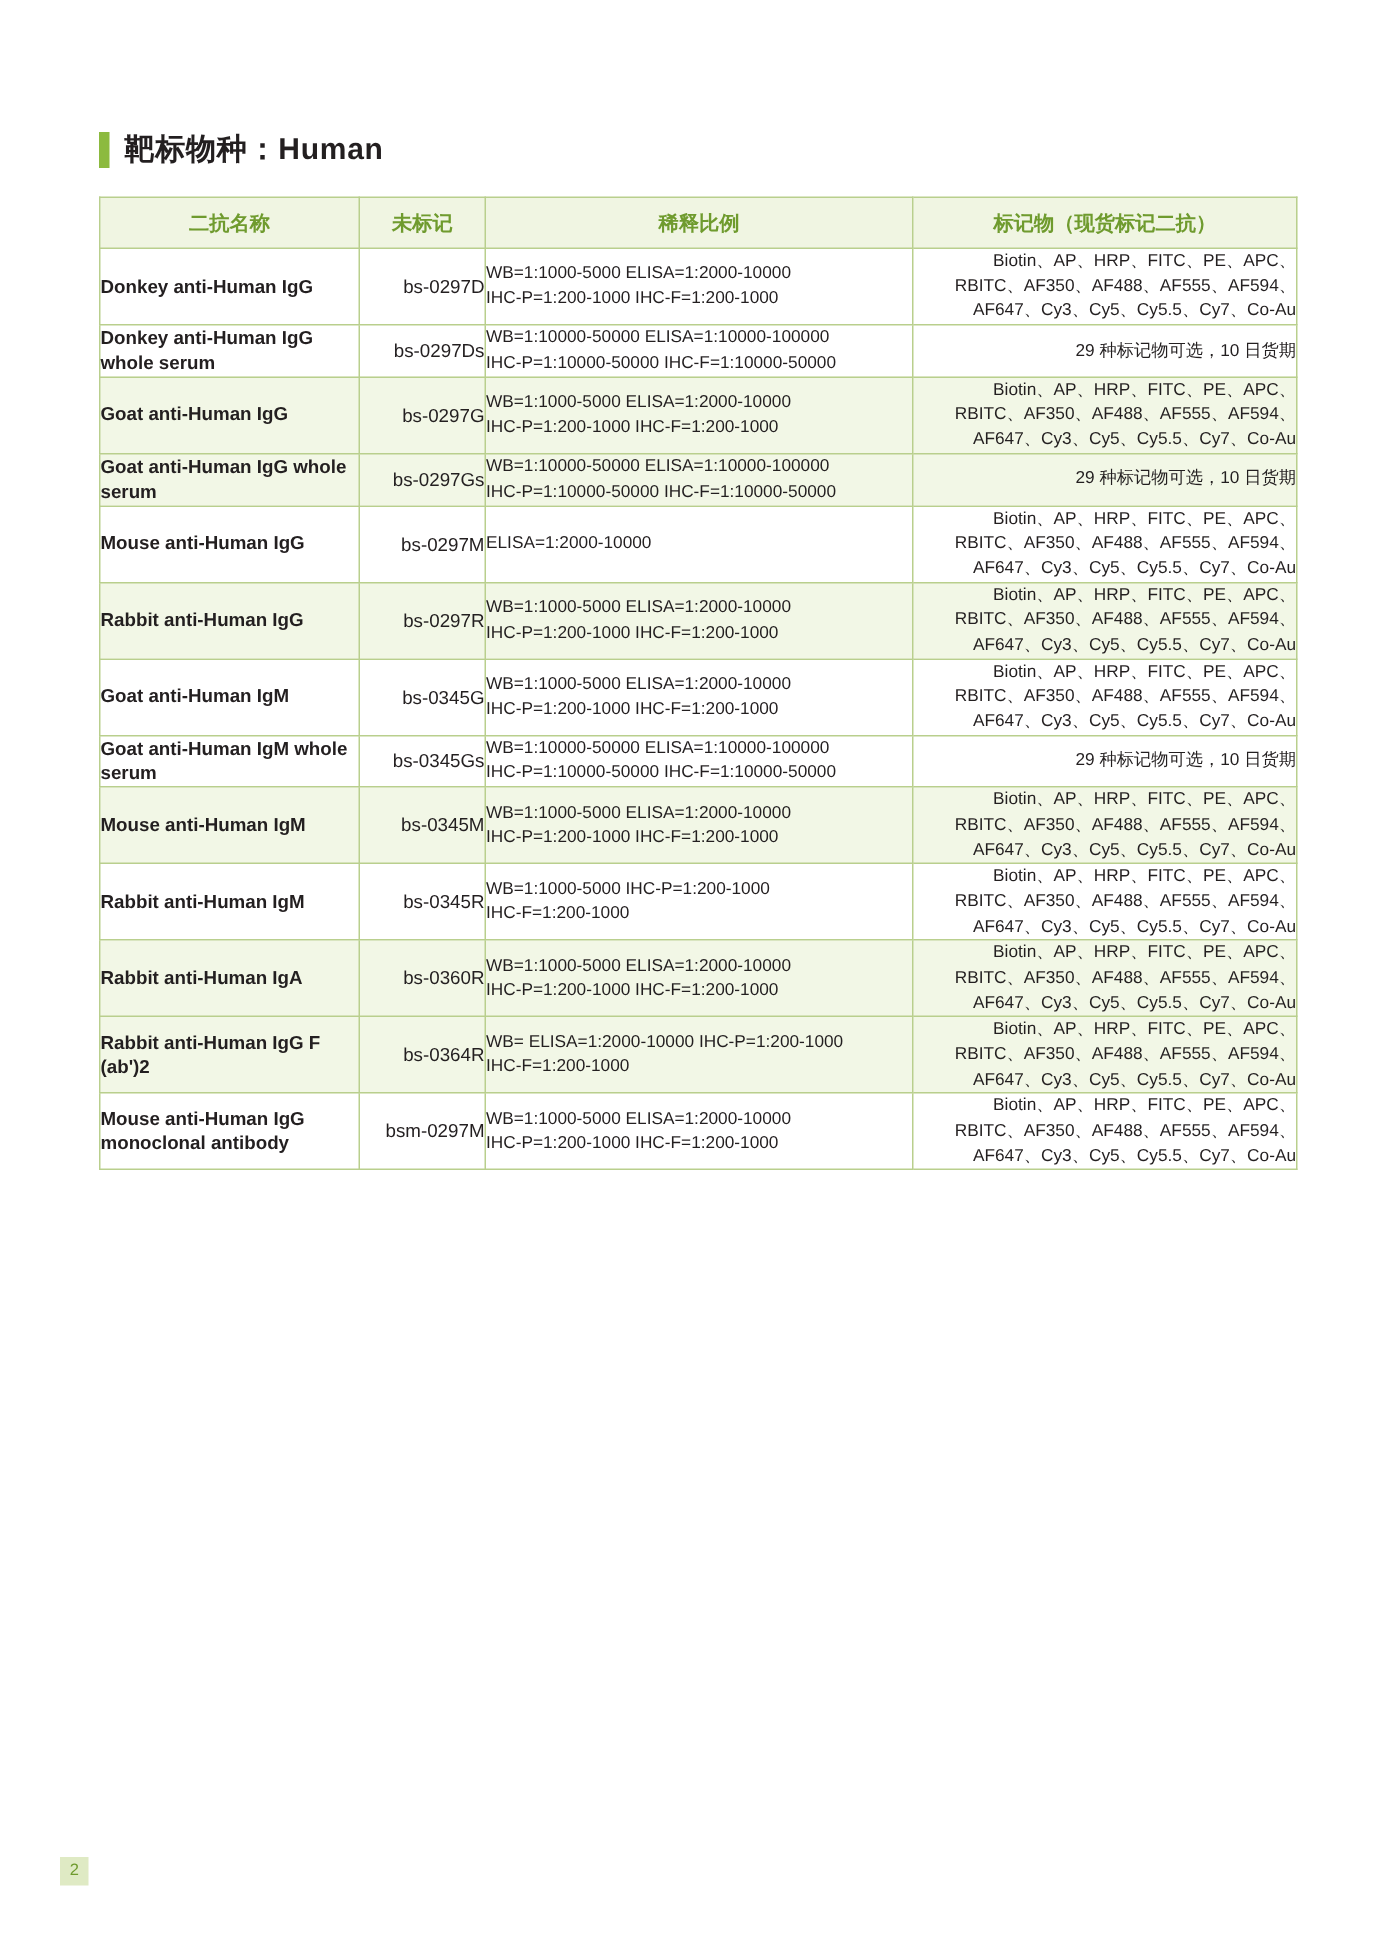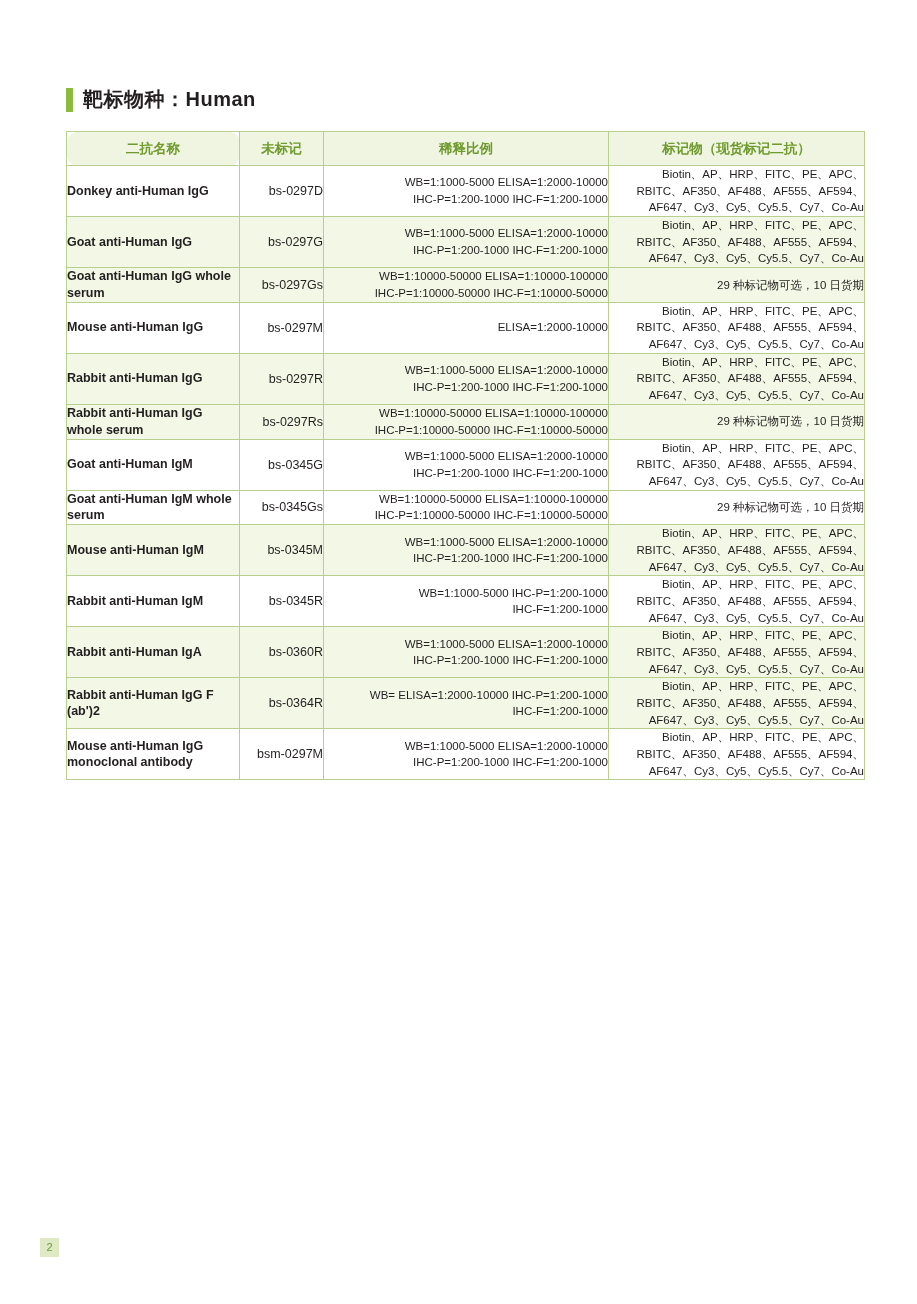--- a/index.html
+++ b/index.html
@@ -59,21 +59,21 @@
   thead th {
     background: #f0f5e2;
     color: #6f9b2e;
     font-size: 13.5px;
     font-weight: bold;
     height: 33px;
     text-align: center;
     border-top: 1.5px solid #8cba3f;
     border-bottom: 1.5px solid #8cba3f;
   }
-  thead th.c0 { border-left: 1px solid #b9cf8d; border-radius: 11px; }
+  thead th.c0 { border-left: 1px solid #b9cf8d; }
   col.c0 { width: 173px; }
   col.c1 { width: 84px; }
   col.c2 { width: 285px; }
   col.c3 { width: 256px; }
 
   tbody tr.alt td { background: #f2f7e6; }
   tbody tr td { background: #ffffff; }
 
   td.name {
     font-size: 12.5px;
@@ -86,21 +86,20 @@
   td.code {
     font-size: 12.5px;
     text-align: right;
     color: #231f20;
   }
   td.dil {
     font-size: 11.5px;
     padding: 6px 6px 6px 9px;
     line-height: 1.45;
     color: #231f20;
-    text-align: right;
   }
   td.label {
     font-size: 11.5px;
     padding: 6px 6px 6px 8px;
     line-height: 1.45;
     color: #231f20;
     text-align: right;
   }
   .nowrapline { display: block; }
 
@@ -150,20 +149,31 @@
           <td class="dil">
             <span class="nowrapline">WB=1:1000-5000  ELISA=1:2000-10000</span>
             <span class="nowrapline">IHC-P=1:200-1000  IHC-F=1:200-1000</span>
           </td>
           <td class="label">
             <span class="nowrapline">Biotin、AP、HRP、FITC、PE、APC、</span>
             <span class="nowrapline">RBITC、AF350、AF488、AF555、AF594、</span>
             <span class="nowrapline">AF647、Cy3、Cy5、Cy5.5、Cy7、Co-Au</span>
           </td>
         </tr>
+        <tr>
+          <td class="name">Donkey anti-Human IgG whole serum</td>
+          <td class="code">bs-0297Ds</td>
+          <td class="dil">
+            <span class="nowrapline">WB=1:10000-50000  ELISA=1:10000-100000</span>
+            <span class="nowrapline">IHC-P=1:10000-50000  IHC-F=1:10000-50000</span>
+          </td>
+          <td class="label">
+            <span class="nowrapline">29 种标记物可选，10 日货期</span>
+          </td>
+        </tr>
         <tr class="alt">
           <td class="name">Goat anti-Human IgG</td>
           <td class="code">bs-0297G</td>
           <td class="dil">
             <span class="nowrapline">WB=1:1000-5000  ELISA=1:2000-10000</span>
             <span class="nowrapline">IHC-P=1:200-1000  IHC-F=1:200-1000</span>
           </td>
           <td class="label">
             <span class="nowrapline">Biotin、AP、HRP、FITC、PE、APC、</span>
             <span class="nowrapline">RBITC、AF350、AF488、AF555、AF594、</span>
@@ -199,55 +209,44 @@
           <td class="dil">
             <span class="nowrapline">WB=1:1000-5000  ELISA=1:2000-10000</span>
             <span class="nowrapline">IHC-P=1:200-1000  IHC-F=1:200-1000</span>
           </td>
           <td class="label">
             <span class="nowrapline">Biotin、AP、HRP、FITC、PE、APC、</span>
             <span class="nowrapline">RBITC、AF350、AF488、AF555、AF594、</span>
             <span class="nowrapline">AF647、Cy3、Cy5、Cy5.5、Cy7、Co-Au</span>
           </td>
         </tr>
-        <tr class="alt">
-          <td class="name">Rabbit anti-Human IgG whole serum</td>
-          <td class="code">bs-0297Rs</td>
+        <tr>
+          <td class="name">Goat anti-Human IgM</td>
+          <td class="code">bs-0345G</td>
+          <td class="dil">
+            <span class="nowrapline">WB=1:1000-5000  ELISA=1:2000-10000</span>
+            <span class="nowrapline">IHC-P=1:200-1000  IHC-F=1:200-1000</span>
+          </td>
+          <td class="label">
+            <span class="nowrapline">Biotin、AP、HRP、FITC、PE、APC、</span>
+            <span class="nowrapline">RBITC、AF350、AF488、AF555、AF594、</span>
+            <span class="nowrapline">AF647、Cy3、Cy5、Cy5.5、Cy7、Co-Au</span>
+          </td>
+        </tr>
+        <tr>
+          <td class="name">Goat anti-Human IgM whole serum</td>
+          <td class="code">bs-0345Gs</td>
           <td class="dil">
             <span class="nowrapline">WB=1:10000-50000  ELISA=1:10000-100000</span>
             <span class="nowrapline">IHC-P=1:10000-50000  IHC-F=1:10000-50000</span>
           </td>
           <td class="label">
             <span class="nowrapline">29 种标记物可选，10 日货期</span>
           </td>
         </tr>
-        <tr>
-          <td class="name">Goat anti-Human IgM</td>
-          <td class="code">bs-0345G</td>
-          <td class="dil">
-            <span class="nowrapline">WB=1:1000-5000  ELISA=1:2000-10000</span>
-            <span class="nowrapline">IHC-P=1:200-1000  IHC-F=1:200-1000</span>
-          </td>
-          <td class="label">
-            <span class="nowrapline">Biotin、AP、HRP、FITC、PE、APC、</span>
-            <span class="nowrapline">RBITC、AF350、AF488、AF555、AF594、</span>
-            <span class="nowrapline">AF647、Cy3、Cy5、Cy5.5、Cy7、Co-Au</span>
-          </td>
-        </tr>
-        <tr>
-          <td class="name">Goat anti-Human IgM whole serum</td>
-          <td class="code">bs-0345Gs</td>
-          <td class="dil">
-            <span class="nowrapline">WB=1:10000-50000  ELISA=1:10000-100000</span>
-            <span class="nowrapline">IHC-P=1:10000-50000  IHC-F=1:10000-50000</span>
-          </td>
-          <td class="label">
-            <span class="nowrapline">29 种标记物可选，10 日货期</span>
-          </td>
-        </tr>
         <tr class="alt">
           <td class="name">Mouse anti-Human IgM</td>
           <td class="code">bs-0345M</td>
           <td class="dil">
             <span class="nowrapline">WB=1:1000-5000  ELISA=1:2000-10000</span>
             <span class="nowrapline">IHC-P=1:200-1000  IHC-F=1:200-1000</span>
           </td>
           <td class="label">
             <span class="nowrapline">Biotin、AP、HRP、FITC、PE、APC、</span>
             <span class="nowrapline">RBITC、AF350、AF488、AF555、AF594、</span>

